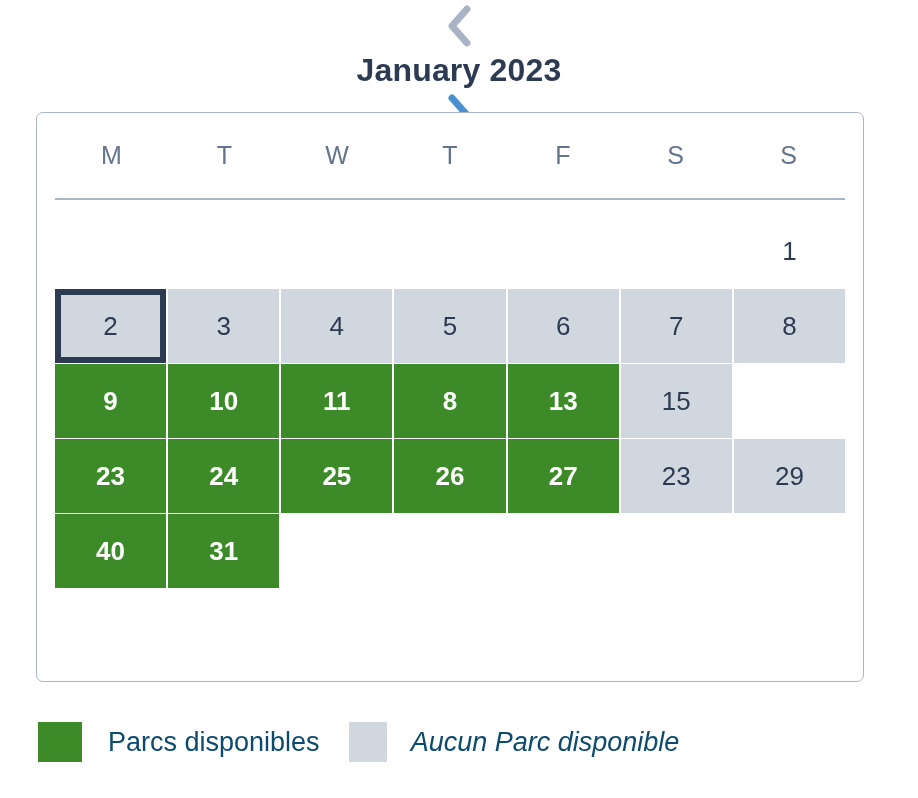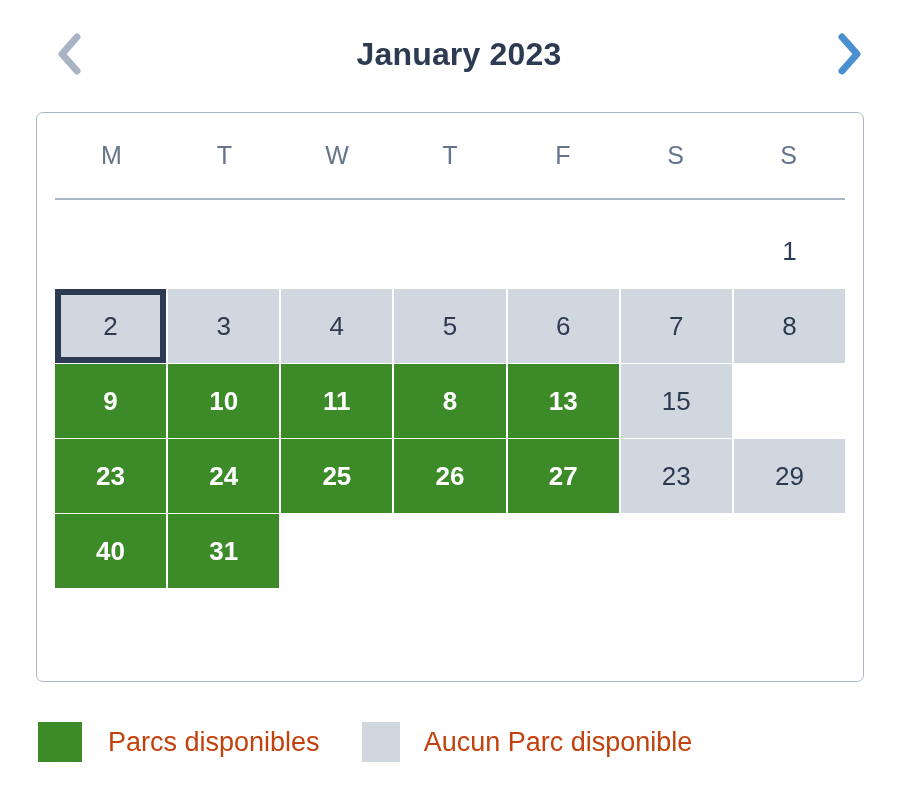--- a/index.html
+++ b/index.html
@@ -28,20 +28,21 @@
     position: absolute;
     left: 0;
     top: 0;
     width: 918px;
     height: 108px;
     display: flex;
     align-items: center;
     justify-content: space-between;
     padding: 0 46px;
     box-sizing: border-box;
+    flex-direction: column;
   }
 
   .nav-btn {
     width: 46px;
     height: 52px;
     display: flex;
     align-items: center;
     justify-content: center;
     background: none;
     border: none;
@@ -161,39 +162,39 @@
     left: 38px;
     top: 718px;
     display: flex;
     align-items: center;
     height: 48px;
   }
   .legend-item {
     display: flex;
     align-items: center;
   }
-  .legend-item.second { margin-left: 42px; }
+  .legend-item.second { margin-left: 29px; font-style: italic; }
 
   .swatch {
     flex: 0 0 auto;
     height: 40px;
   }
   .swatch.green {
     width: 44px;
     background: #3d8b28;
   }
   .swatch.grey {
     width: 38px;
     background: #d1d7df;
   }
   .legend-label {
     margin-left: 26px;
     font-size: 27px;
     font-weight: 400;
-    color: #c2410c;
+    color: #0c4a6e;
     white-space: nowrap;
   }
   .legend-item.second .legend-label { margin-left: 24px; }
 </style>
 </head>
 <body>
 
 <div class="screen">
 
   <div class="cal-header">

